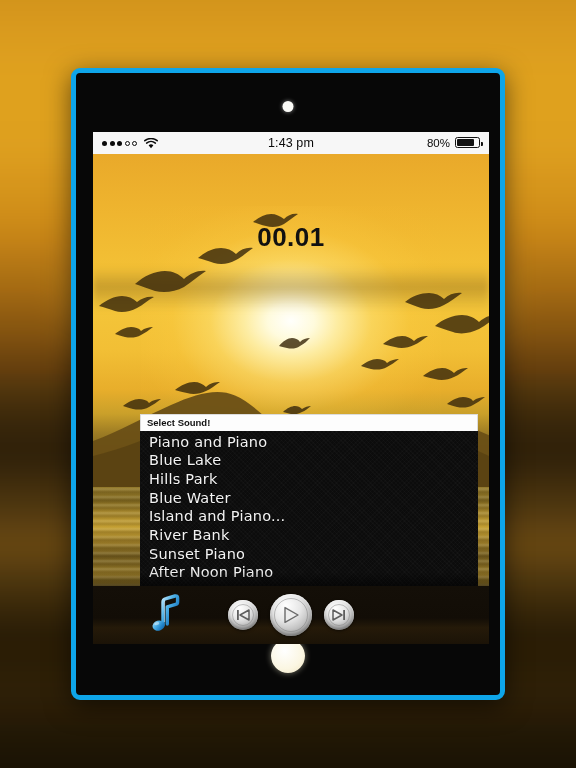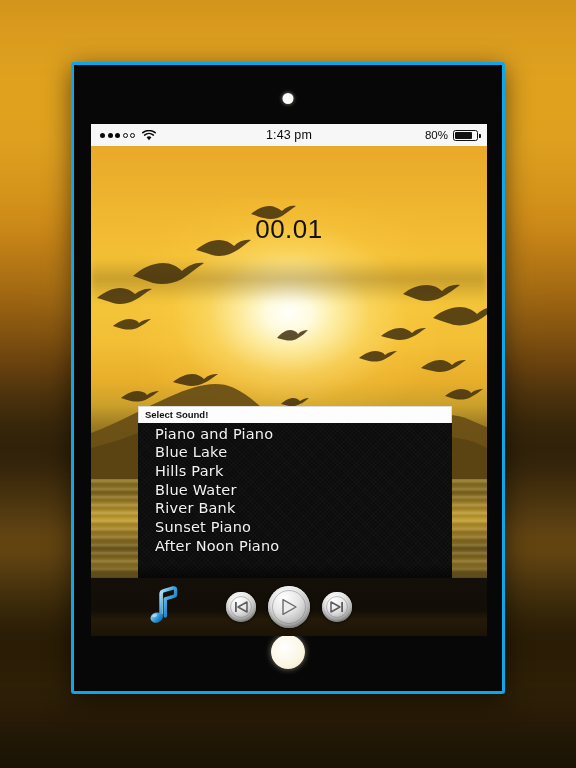--- a/index.html
+++ b/index.html
@@ -53,26 +53,26 @@
       rgba(255,255,255,0.00) 0px,
       rgba(255,235,170,0.07) 4px,
       rgba(0,0,0,0.10) 9px,
       rgba(0,0,0,0.00) 14px);
   }
 
   
   .device {
     position: absolute;
     left: 71px;
-    top: 62px;
+    top: 68px;
     width: 434px;
     height: 632px;
-    border-radius: 3px;
+    border-radius: 9px;
     background: #070707;
-    border: 3px solid #0ea5e9;
+    border: 5px solid #0ea5e9;
     box-sizing: border-box;
     box-shadow: 0 6px 26px rgba(0,0,0,0.55);
   }
   .camera {
     position: absolute;
     left: 50%;
     top: 28px;
     transform: translateX(-50%);
     width: 11px;
     height: 11px;
@@ -123,21 +123,21 @@
     background: #0a0a0a;
   }
   .sig-dots i.off { background: transparent; border: 1px solid #0a0a0a; width: 3px; height: 3px; }
   .wifi { width: 14px; height: 11px; position: relative; }
   .wifi svg { display:block; }
   .sb-time {
     position: absolute; left: 0; right: 0; text-align: center;
     font-size: 12.5px; letter-spacing: .1px;
   }
   .sb-right {
-    margin-left: auto; display: flex; align-items: center; gap: 5px;
+    margin-left: auto; display: flex; align-items: flex-start; gap: 5px;
     font-size: 11.5px;
   }
   .battery {
     width: 25px; height: 11px; border: 1px solid #111; border-radius: 2.5px;
     position: relative; box-sizing: border-box; padding: 1px;
   }
   .battery::after {
     content: ""; position: absolute; right: -3.5px; top: 3.5px;
     width: 2px; height: 4px; background: #111; border-radius: 0 1px 1px 0;
   }
@@ -226,54 +226,54 @@
   .birds { position: absolute; inset: 0; }
   .birds svg { display: block; width: 100%; height: 100%; }
 
   
   .timer {
     position: absolute;
     left: 0; right: 0;
     top: 68px;
     text-align: center;
     font-size: 26px;
-    font-weight: normal;
+    font-weight: bold;
     color: #111;
     letter-spacing: .5px;
     z-index: 4;
     font-family: "Liberation Sans", sans-serif;
   }
 
   
   .soundbox {
     position: absolute;
     left: 47px;
     top: 260px;
-    width: 314px;
+    width: 338px;
     z-index: 6;
   }
   .soundbox-title {
     background: #fdfdfd;
     color: #111;
     font-size: 9.5px;
     font-weight: bold;
     padding: 2px 6px 2.5px 6px;
     border: 1px solid #dcdcdc;
     border-bottom: none;
     box-sizing: border-box;
   }
   .soundlist {
     height: 187px;
     overflow: hidden;
     background: #0c0c0c;
     background-image:
       repeating-linear-gradient(45deg, rgba(255,255,255,.018) 0 1px, rgba(0,0,0,0) 1px 3px),
       repeating-linear-gradient(-45deg, rgba(255,255,255,.014) 0 1px, rgba(0,0,0,0) 1px 3px);
     box-sizing: border-box;
-    padding: 2px 0 0 8px;
+    padding: 2px 0 0 0;
   }
   .sounditem {
     color: #f3f3f3;
     font-size: 14.5px;
     line-height: 18.7px;
     padding: 0 0 0 9px;
     white-space: nowrap;
     overflow: hidden;
     text-shadow: 0 1px 0 rgba(0,0,0,.8);
     font-family: "DejaVu Sans", sans-serif;
@@ -406,20 +406,21 @@
 
       <div class="timer">00.01</div>
 
       <div class="soundbox">
         <div class="soundbox-title">Select Sound!</div>
         <div class="soundlist">
           <div class="sounditem">Piano and Piano</div>
           <div class="sounditem">Blue Lake</div>
           <div class="sounditem">Hills Park</div>
           <div class="sounditem">Blue Water</div>
+          <div class="sounditem">Island and Piano...</div>
           <div class="sounditem">River Bank</div>
           <div class="sounditem">Sunset Piano</div>
           <div class="sounditem">After Noon Piano</div>
         </div>
       </div>
 
       <div class="screen-bottom-fade"></div>
 
       <div class="controlbar">
         <div class="note-icon">

